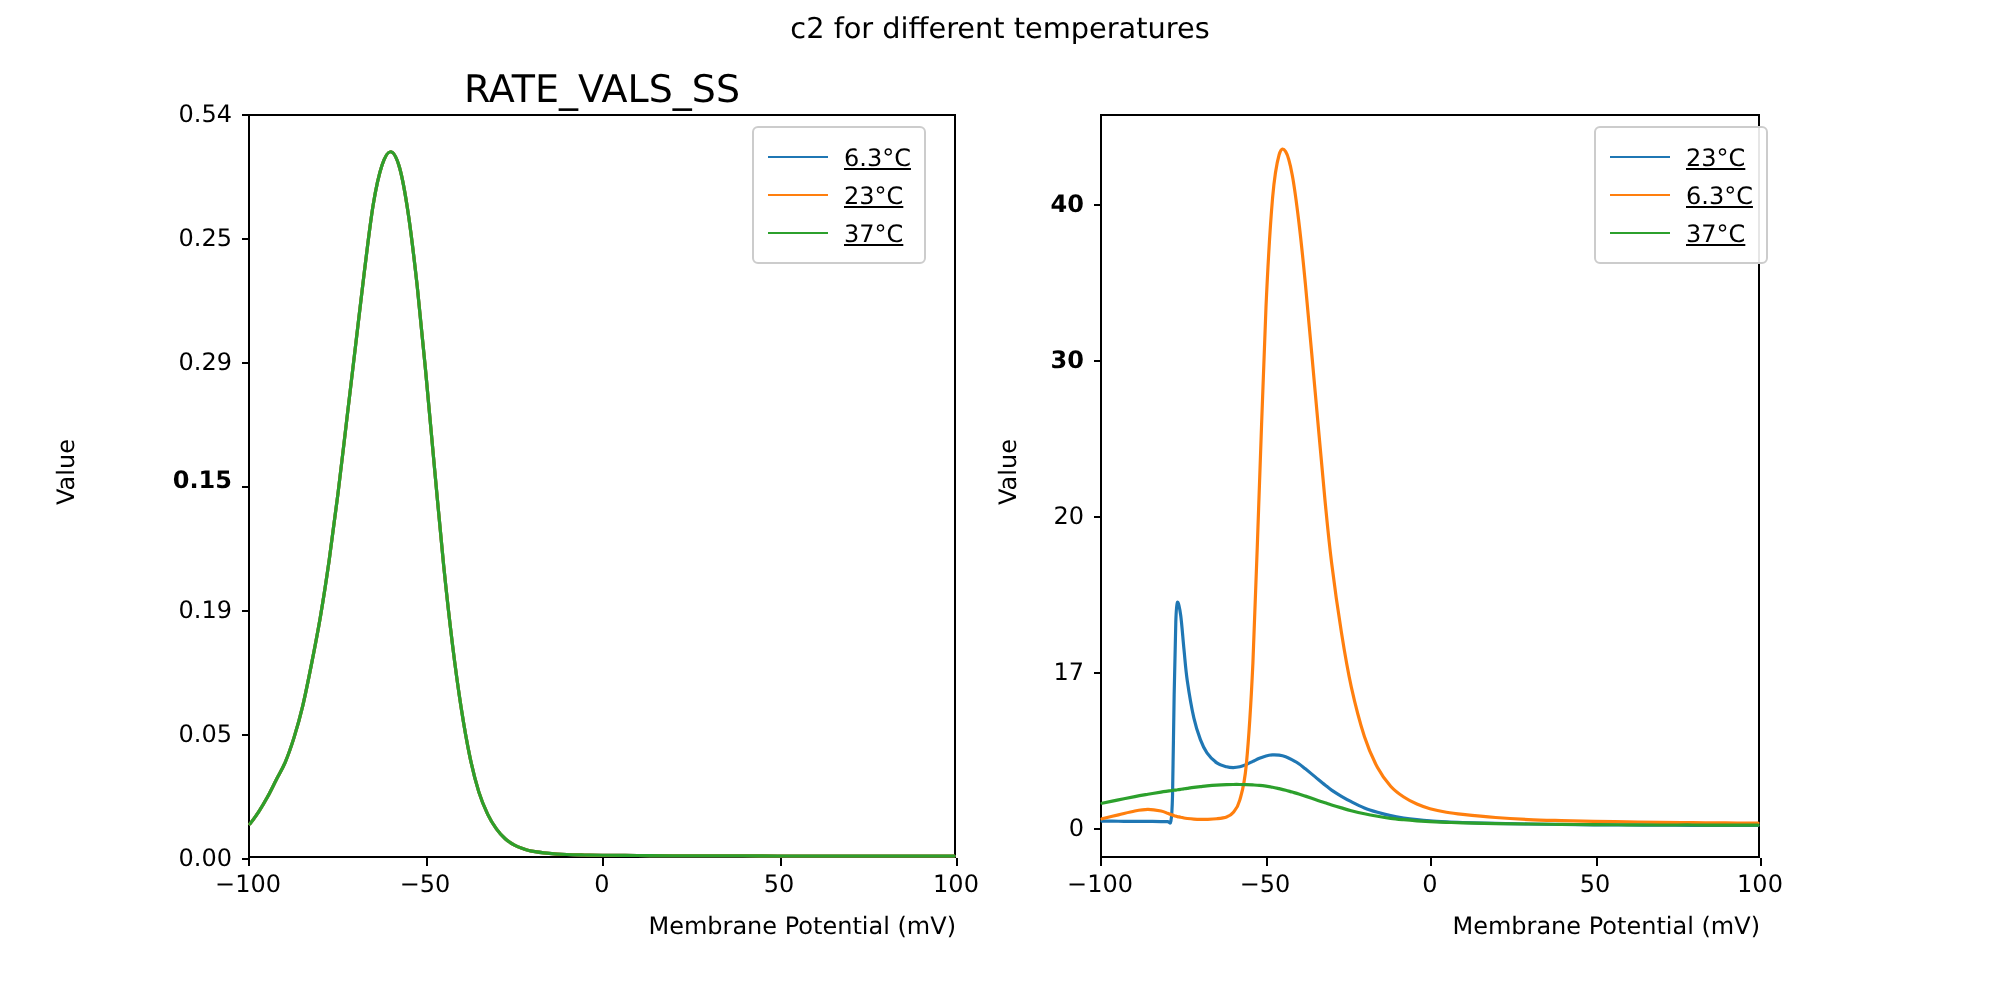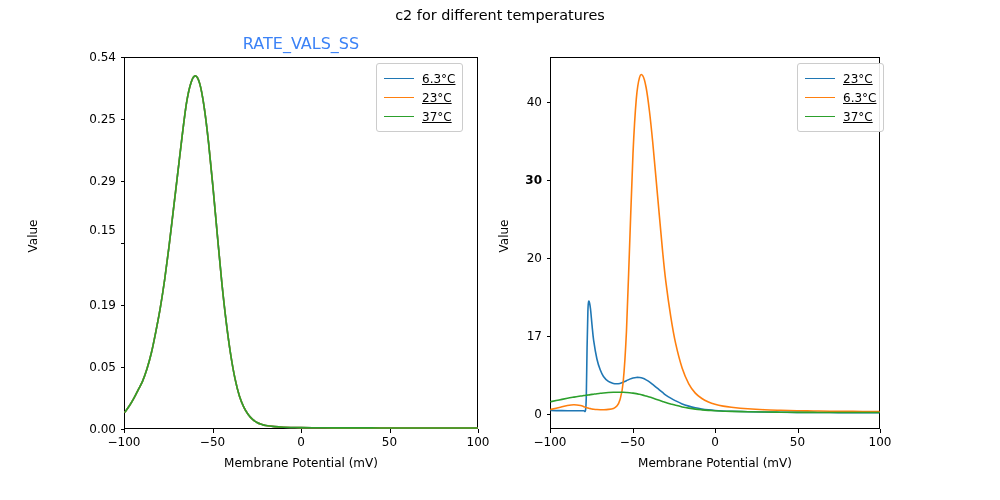--- a/index.html
+++ b/index.html
@@ -34,22 +34,22 @@
     box-sizing: border-box;
     border: 1.0px solid #000000;
     background: #ffffff;
   }
   .axes-title {
     position: absolute;
     left: 0;
     width: 100%;
     top: -24px;
     text-align: center;
-    font-size: 16px;
-    color: #3b82f6;
+    font-size: 19px;
+    color: #000000;
   }
   .plot-svg {
     position: absolute;
     left: 0;
     top: 0;
     width: 100%;
     height: 100%;
     display: block;
     overflow: visible;
   }
@@ -72,21 +72,21 @@
   .tick-mark {
     position: absolute;
     background: #000000;
   }
   .xtick-mark { width: 1px; height: 3.5px; }
   .ytick-mark { width: 3.5px; height: 1px; }
   .xlabel {
     position: absolute;
     left: 0;
     width: 100%;
-    text-align: center;
+    text-align: right;
     font-size: 12px;
     color: #000000;
   }
   .ylabel {
     position: absolute;
     font-size: 12px;
     color: #000000;
     transform-origin: 50% 50%;
     white-space: nowrap;
   }
@@ -143,21 +143,21 @@
       <div class="xtick-label" style="left: 389.5px; top: 435px;">50</div>
       <div class="tick-mark xtick-mark" style="left: 478px; top: 429px;"></div>
       <div class="xtick-label" style="left: 478px; top: 435px;">100</div>
       <div class="tick-mark ytick-mark" style="left: 120.5px; top: 429px;"></div>
       <div class="ytick-label" style="left: 24px; width: 92px; top: 429px;">0.00</div>
       <div class="tick-mark ytick-mark" style="left: 120.5px; top: 367px;"></div>
       <div class="ytick-label" style="left: 24px; width: 92px; top: 367px;">0.05</div>
       <div class="tick-mark ytick-mark" style="left: 120.5px; top: 305px;"></div>
       <div class="ytick-label" style="left: 24px; width: 92px; top: 305px;">0.19</div>
       <div class="tick-mark ytick-mark" style="left: 120.5px; top: 243px;"></div>
-      <div class="ytick-label" style="left: 24px; width: 92px; top: 230px;">0.15</div>
+      <div class="ytick-label" style="left: 24px; width: 92px; top: 240px; font-weight: bold;">0.15</div>
       <div class="tick-mark ytick-mark" style="left: 120.5px; top: 181px;"></div>
       <div class="ytick-label" style="left: 24px; width: 92px; top: 181px;">0.29</div>
       <div class="tick-mark ytick-mark" style="left: 120.5px; top: 119px;"></div>
       <div class="ytick-label" style="left: 24px; width: 92px; top: 119px;">0.25</div>
       <div class="tick-mark ytick-mark" style="left: 120.5px; top: 57px;"></div>
       <div class="ytick-label" style="left: 24px; width: 92px; top: 57px;">0.54</div>
     </div>
   <div class="xlabel" style="left:124px; width:354px; top:456px;">Membrane Potential (mV)</div>
   <div class="ylabel" style="left:33px; top:236px; transform:translate(-50%,-50%) rotate(-90deg);">Value</div>
 
@@ -196,21 +196,21 @@
       <div class="xtick-label" style="left: 880px; top: 435px;">100</div>
       <div class="tick-mark ytick-mark" style="left: 546.5px; top: 414.182px;"></div>
       <div class="ytick-label" style="left: 450px; width: 92px; top: 414.182px;">0</div>
       <div class="tick-mark ytick-mark" style="left: 546.5px; top: 336.195px;"></div>
       <div class="ytick-label" style="left: 450px; width: 92px; top: 336.195px;">17</div>
       <div class="tick-mark ytick-mark" style="left: 546.5px; top: 258.208px;"></div>
       <div class="ytick-label" style="left: 450px; width: 92px; top: 258.208px;">20</div>
       <div class="tick-mark ytick-mark" style="left: 546.5px; top: 180.22px;"></div>
       <div class="ytick-label" style="left: 450px; width: 92px; top: 180.22px; font-weight: bold;">30</div>
       <div class="tick-mark ytick-mark" style="left: 546.5px; top: 102.233px;"></div>
-      <div class="ytick-label" style="left: 450px; width: 92px; top: 102.233px;">40</div>
+      <div class="ytick-label" style="left: 450px; width: 92px; top: 102.233px; font-weight: bold;">40</div>
     </div>
   <div class="xlabel" style="left:550px; width:330px; top:456px;">Membrane Potential (mV)</div>
   <div class="ylabel" style="left:504px; top:236px; transform:translate(-50%,-50%) rotate(-90deg);">Value</div>
 
   <div class="legend" id="legend-right" style="left:797px; top:63px;">
       <div class="legend-row">
         <span class="legend-swatch" style="border-top-color: rgb(31, 119, 180);"></span>
         <span class="legend-text">23°C</span>
       </div>
       <div class="legend-row">

